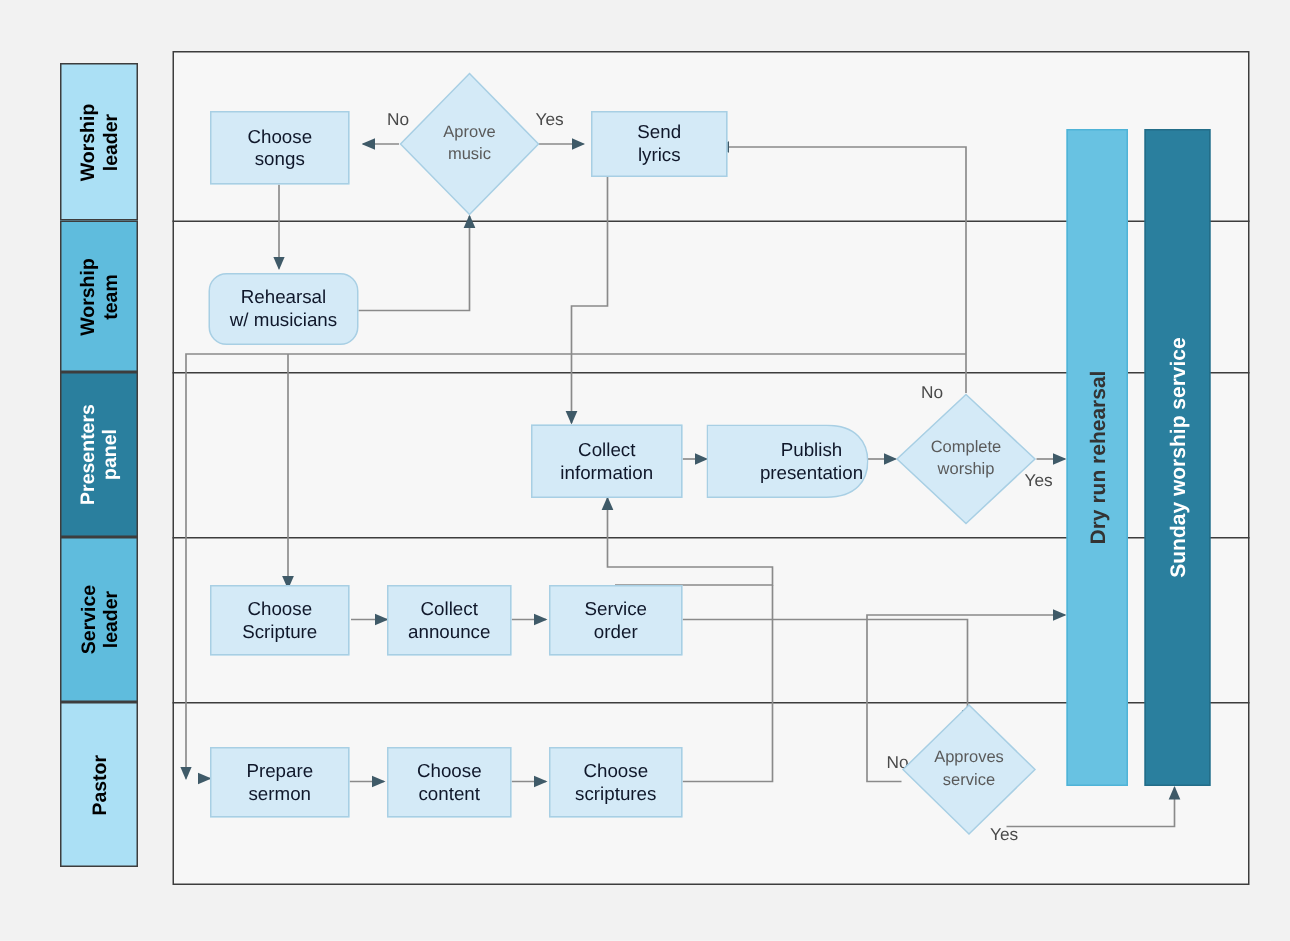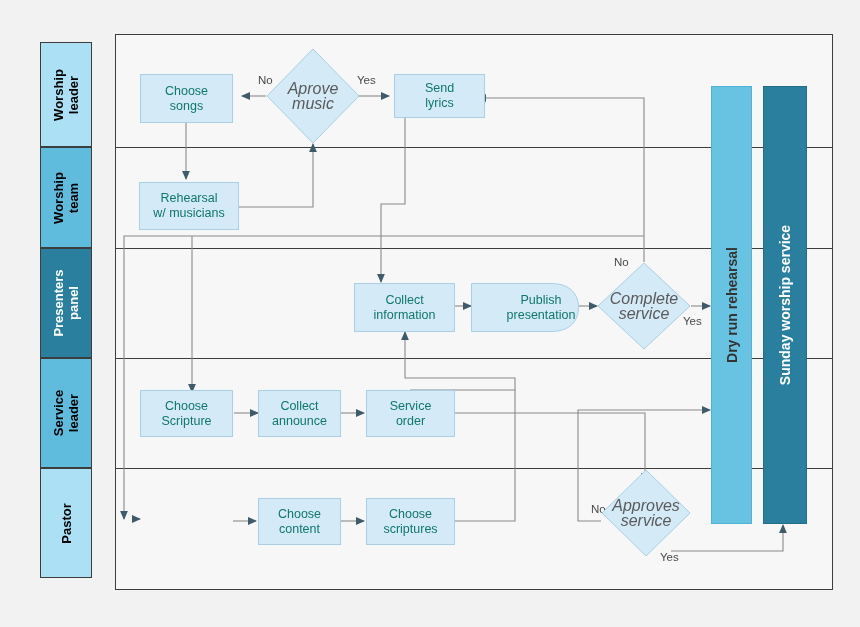--- a/index.html
+++ b/index.html
@@ -41,42 +41,42 @@
     position:absolute;
     height:0;border-top:1.5px solid #3d3d3d;
   }
 
   
   .node{
     position:absolute;
     box-sizing:border-box;
     background:#d4eaf7;
     border:1px solid #a8cfe4;
-    color:#0f766e;
+    color:#0f172a;
     font-size:12.5px;
     line-height:15px;
     display:flex;align-items:center;justify-content:center;
     text-align:center;
     white-space:pre-line;
   }
   .node.display{
     border:none;background:transparent;
   }
   .node.display svg{position:absolute;left:0;top:0;}
   .node.display .lbl{position:relative;z-index:2;}
 
   .diamond{
     position:absolute;
   }
   .diamond svg{position:absolute;left:0;top:0;}
   .diamond .lbl{
     position:absolute;left:0;top:0;width:100%;height:100%;
     display:flex;align-items:center;justify-content:center;
     text-align:center;white-space:pre-line;
-    color:#5a5a5a;font-size:16px;line-height:15px;z-index:2;font-style:italic;
+    color:#5a5a5a;font-size:11px;line-height:15px;z-index:2;
   }
 
   
   .vbar{
     position:absolute;
     box-sizing:border-box;
     display:flex;align-items:center;justify-content:center;
     overflow:hidden;
   }
   .vbar span{
@@ -203,49 +203,51 @@
     <svg width="94" height="96" viewBox="0 0 94 96">
         <polygon points="47,1 93,48 47,95 1,48" fill="#d4eaf7" stroke="#a8cfe4" stroke-width="1"></polygon>
       </svg>
     <div class="lbl">Aprove
 music</div>
   </div>
 
   <div class="node" style="left:394px;top:74px;width:91px;height:44px;">Send
 lyrics</div>
 
-  <div class="node" style="left:139px;top:182px;width:100px;height:48px;">Rehearsal
+  <div class="node" style="left:139px;top:182px;width:100px;height:48px;border-radius:12px;">Rehearsal
 w/ musicians</div>
 
   <div class="node" style="left:354px;top:283px;width:101px;height:49px;">Collect
 information</div>
 
   <div class="node display" style="left:471px;top:283px;width:108px;height:49px;padding-left:32px;">
     <svg width="108" height="49" viewBox="0 0 108 49" preserveAspectRatio="none">
       <path d="M0.5,0.5 H80 C100,0.5 107.5,12 107.5,24.5 C107.5,37 100,48.5 80,48.5 H0.5 Z" fill="#d4eaf7" stroke="#a8cfe4" stroke-width="1"></path>
     </svg>
     <div class="lbl">Publish
 presentation</div>
   </div>
 
   <div class="diamond" style="left:597px;top:262px;width:94px;height:88px;">
     <svg width="94" height="88" viewBox="0 0 94 88">
         <polygon points="47,1 93,44 47,87 1,44" fill="#d4eaf7" stroke="#a8cfe4" stroke-width="1"></polygon>
       </svg>
     <div class="lbl">Complete
-service</div>
+worship</div>
   </div>
 
   <div class="node" style="left:140px;top:390px;width:93px;height:47px;">Choose
 Scripture</div>
   <div class="node" style="left:258px;top:390px;width:83px;height:47px;">Collect
 announce</div>
   <div class="node" style="left:366px;top:390px;width:89px;height:47px;">Service
 order</div>
 
+  <div class="node" style="left:140px;top:498px;width:93px;height:47px;">Prepare
+sermon</div>
   <div class="node" style="left:258px;top:498px;width:83px;height:47px;">Choose
 content</div>
   <div class="node" style="left:366px;top:498px;width:89px;height:47px;">Choose
 scriptures</div>
 
   <div class="diamond" style="left:601px;top:469px;width:90px;height:88px;">
     <svg width="90" height="88" viewBox="0 0 90 88">
         <polygon points="45,1 89,44 45,87 1,44" fill="#d4eaf7" stroke="#a8cfe4" stroke-width="1"></polygon>
       </svg>
     <div class="lbl">Approves

